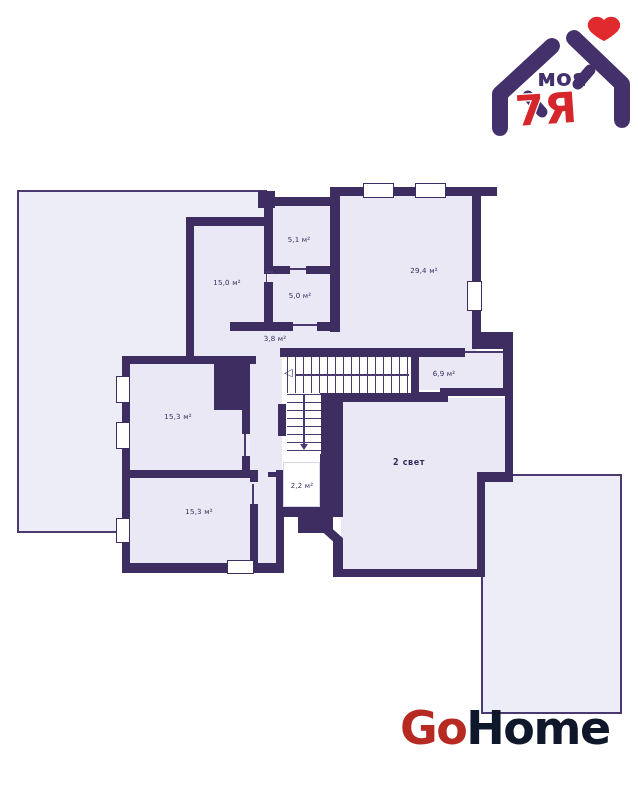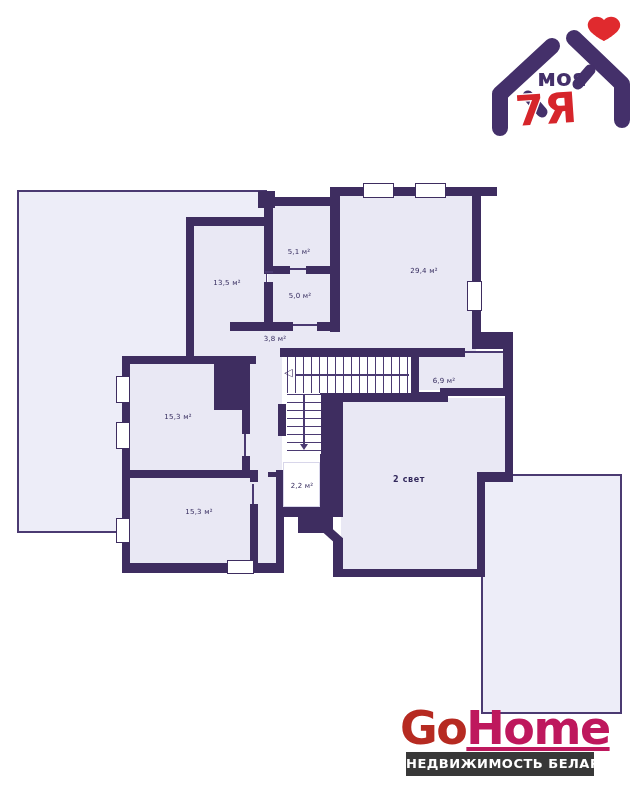--- a/index.html
+++ b/index.html
@@ -31,21 +31,21 @@
   
   .rlabel{position:absolute;transform:translate(-50%,-50%);font-size:7px;color:#33295c;
     white-space:nowrap;letter-spacing:0.2px;}
   .rlabel.bold{font-weight:bold;font-size:8px;letter-spacing:0.6px;}
   
   .brand{position:absolute;left:484px;top:8px;width:154px;height:132px;}
   
   .gohome{position:absolute;left:398px;top:704px;width:200px;height:76px;}
   .gohome-word{position:absolute;left:2px;top:0;font-size:46px;font-weight:bold;letter-spacing:-1.5px;line-height:48px;}
   .gohome-go{color:#b62a21;}
-  .gohome-home{color:#be185d;text-decoration:underline;}
+  .gohome-home{color:#0f172a;}
   .gohome-banner{position:absolute;left:8px;top:48px;width:188px;height:24px;background:#383838;
     color:#ffffff;font-size:13px;font-weight:bold;text-align:center;line-height:24px;letter-spacing:0.5px;white-space:nowrap;}
 </style>
 </head>
 <body>
 
 <div id="canvas">
 
   <div class="lightrect" style="left:17px;top:190px;width:250px;height:343px;"></div>
   <div class="lightrect" style="left:481px;top:474px;width:141px;height:240px;"></div>
@@ -133,43 +133,42 @@
 
   <div class="st-up">
     <div class="st-mid-h"></div>
     <div class="st-arrow-left">◁</div>
   </div>
   <div class="st-dn">
     <div class="st-mid-v"></div>
     <div class="st-arrow-down"></div>
   </div>
 
-  <div class="rlabel" style="left:227px;top:283px;">13,5 м²</div>
-  <div class="rlabel" style="left:299px;top:252px;">5,1 м²</div>
+  <div class="rlabel" style="left:227px;top:283px;">15,0 м²</div>
+  <div class="rlabel" style="left:299px;top:240px;">5,1 м²</div>
   <div class="rlabel" style="left:300px;top:296px;">5,0 м²</div>
   <div class="rlabel" style="left:424px;top:271px;">29,4 м²</div>
   <div class="rlabel" style="left:275px;top:339px;">3,8 м²</div>
-  <div class="rlabel" style="left:444px;top:374px;margin-top:7px;">6,9 м²</div>
+  <div class="rlabel" style="left:444px;top:374px;">6,9 м²</div>
   <div class="rlabel" style="left:178px;top:417px;">15,3 м²</div>
   <div class="rlabel" style="left:199px;top:512px;">15,3 м²</div>
   <div class="rlabel" style="left:302px;top:486px;">2,2 м²</div>
-  <div class="rlabel bold" style="left:409px;top:462px;margin-top:17px;">2 свет</div>
+  <div class="rlabel bold" style="left:409px;top:462px;">2 свет</div>
 
   <div class="brand">
     <svg width="154" height="132" viewBox="0 0 154 132">
       <g stroke="#44306a" fill="none" stroke-linecap="round" stroke-linejoin="round">
         <path d="M16,120 L16,86 L68,38" stroke-width="16"></path>
         <path d="M44,88 L58,104" stroke-width="11"></path>
         <path d="M90,30 L138,76 L138,112" stroke-width="16"></path>
         <path d="M106,62 L94,76" stroke-width="11"></path>
       </g>
       <path d="M120,12 c-6,-7 -18,-2 -16,7 c1.5,7 16,14 16,14 c0,0 14,-7 16,-14 c2,-9 -10,-14 -16,-7 z" fill="#e02a2e"></path>
       <text x="78" y="78" font-size="23" font-weight="bold" fill="#44306a" text-anchor="middle" font-family="DejaVu Sans, Liberation Sans, sans-serif">моя</text>
       <text x="62" y="116" font-size="42" font-weight="bold" fill="#d6252b" stroke="#ffffff" stroke-width="2.5" paint-order="stroke" text-anchor="middle" transform="rotate(-4 62 102)" font-family="DejaVu Sans, Liberation Sans, sans-serif">7Я</text>
     </svg>
   </div>
 
   <div class="gohome">
     <div class="gohome-word"><span class="gohome-go">Go</span><span class="gohome-home">Home</span></div>
-    <div class="gohome-banner">НЕДВИЖИМОСТЬ БЕЛАРУСИ</div>
   </div>
 
 </div>
 
 </body></html>

